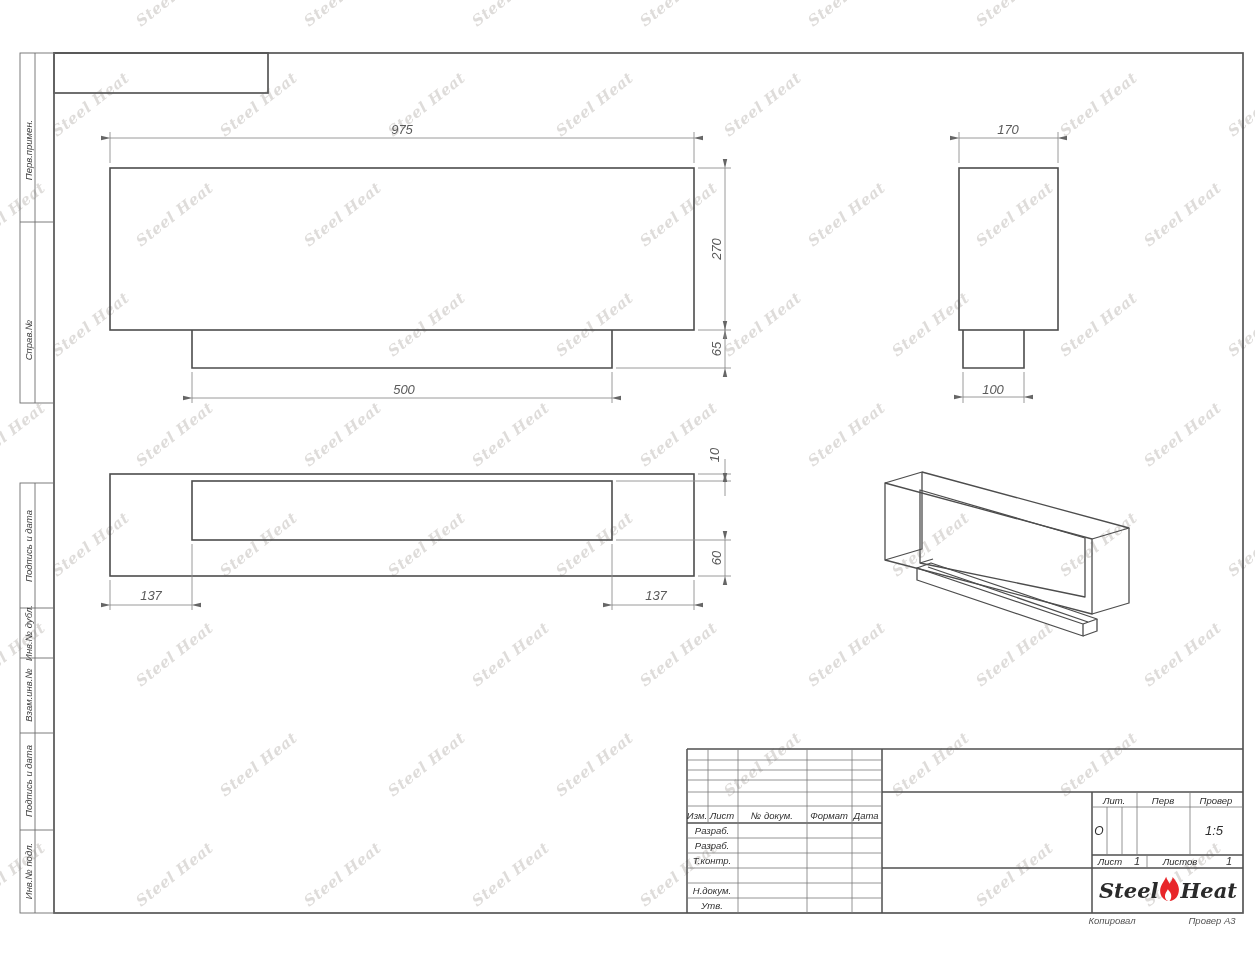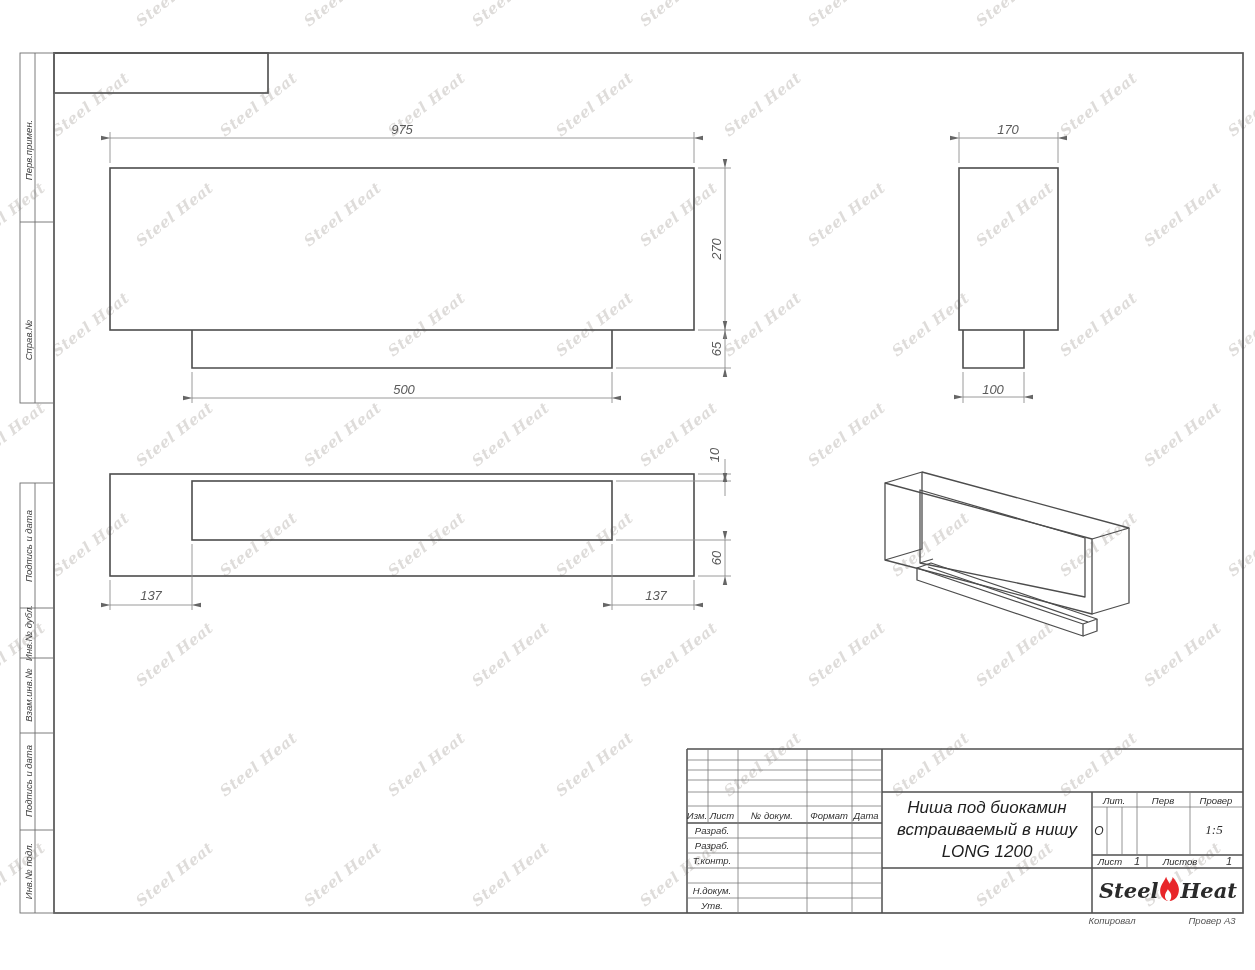--- a/index.html
+++ b/index.html
@@ -21,21 +21,21 @@
   }
   .dim.rot{transform:translate(-50%,-50%) rotate(-90deg);}
   .vlabel{
     position:absolute;font:italic 9.5px "Liberation Sans",sans-serif;color:#3d3d3d;
     transform:translate(-50%,-50%) rotate(-90deg);white-space:nowrap;
   }
   .tb{
     position:absolute;font:italic 9.5px "Liberation Sans",sans-serif;color:#2f2f2f;
     transform:translate(-50%,-50%);white-space:nowrap;
   }
-  .tb.big{font-size:13px;font-family:Liberation Serif, serif;}
+  .tb.big{font-size:13px;}
   .tb.med{font-size:11px;}
   .tb.lit{font-size:12px;}
   .tb.note{color:#555;}
   #name-cell{
     position:absolute;left:882px;top:792px;width:210px;height:76px;
     display:flex;flex-direction:column;align-items:center;justify-content:center;
     font:italic 17px "Liberation Sans",sans-serif;color:#1e1e1e;line-height:1.3;
     text-align:center;
   }
   #logo{
@@ -265,25 +265,20 @@
   <span class="tb" style="left:772px;top:815px">№ докум.</span>
   <span class="tb" style="left:829px;top:815px">Формат</span>
   <span class="tb" style="left:866px;top:815px">Дата</span>
 
   <span class="tb" style="left:712px;top:830px">Разраб.</span>
   <span class="tb" style="left:712px;top:845px">Разраб.</span>
   <span class="tb" style="left:712px;top:860px">Т.контр.</span>
   <span class="tb" style="left:712px;top:890px">Н.докум.</span>
   <span class="tb" style="left:712px;top:905px">Утв.</span>
 
-  <div id="name-cell">
-    <span>Ниша под биокамин</span>
-    <span>встраиваемый в нишу</span>
-    <span>LONG 1200</span>
-  </div>
 
   <span class="tb" style="left:1114px;top:800px">Лит.</span>
   <span class="tb" style="left:1163px;top:800px">Перв</span>
   <span class="tb" style="left:1216px;top:800px">Провер</span>
   <span class="tb lit" style="left:1099px;top:831px">О</span>
   <span class="tb big" style="left:1214px;top:830px">1:5</span>
 
   <span class="tb" style="left:1110px;top:861px">Лист</span>
   <span class="tb med" style="left:1137px;top:861px">1</span>
   <span class="tb" style="left:1180px;top:861px">Листов</span>

